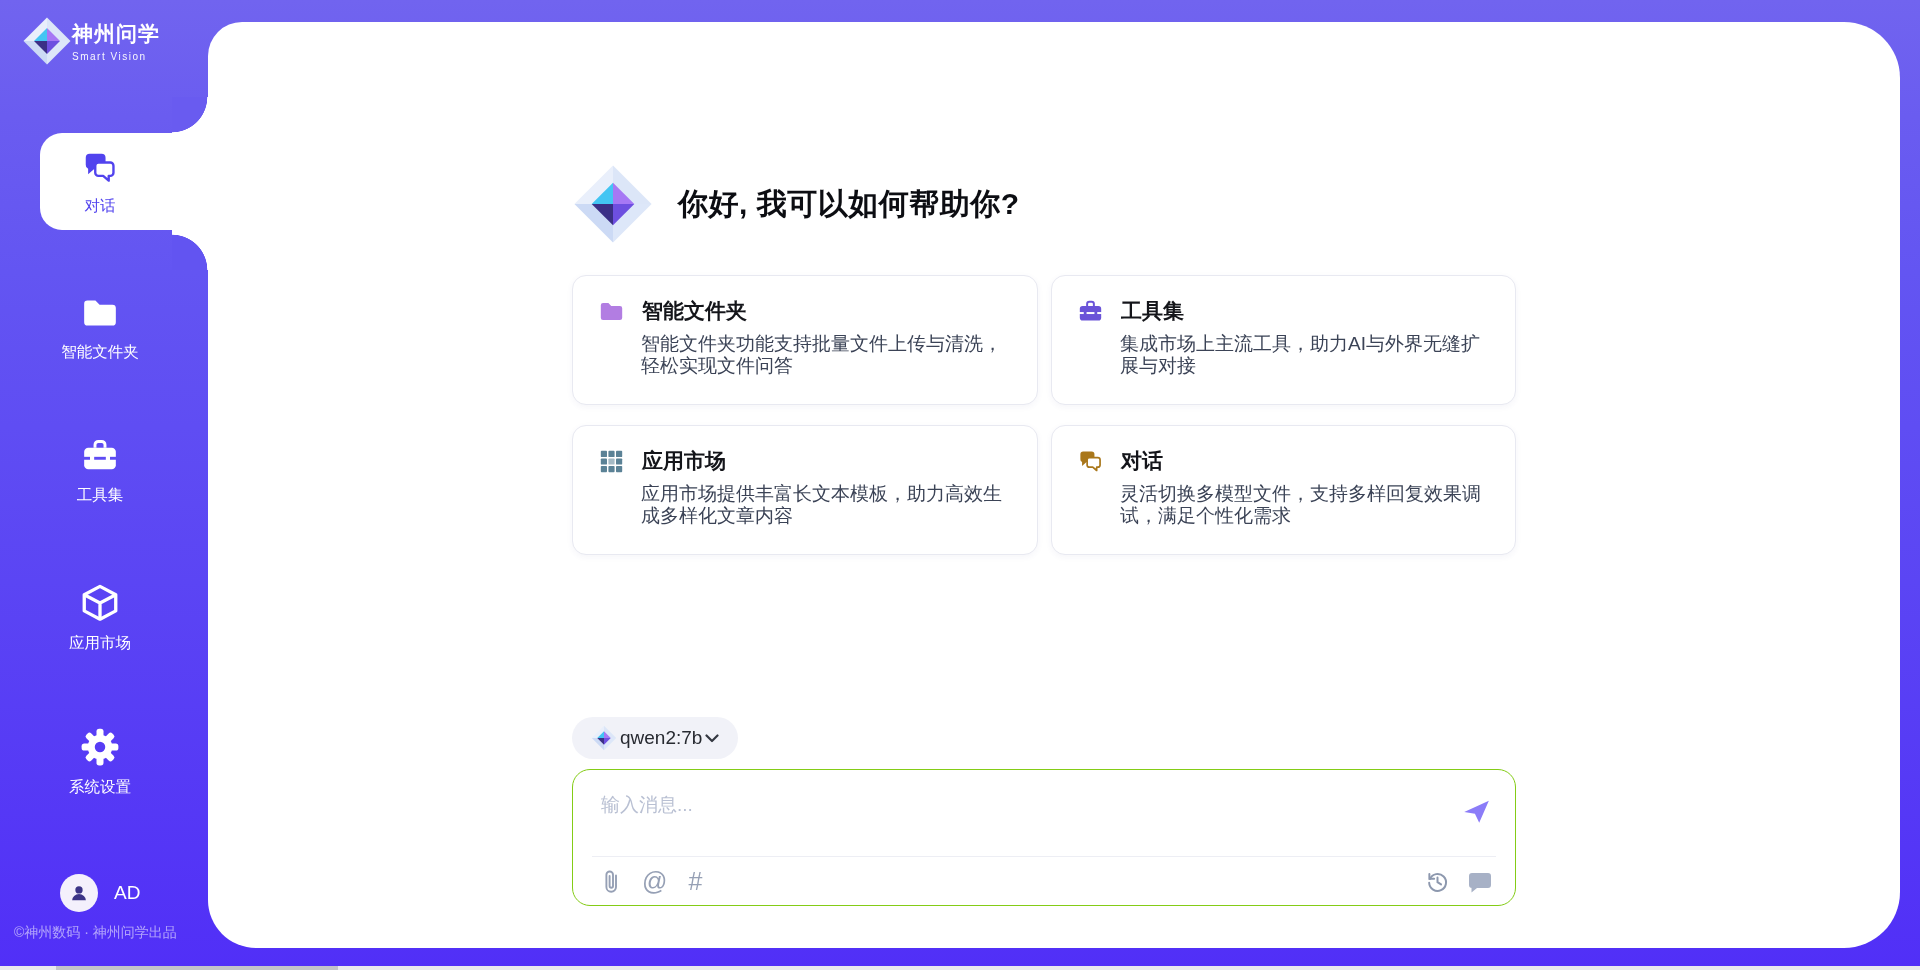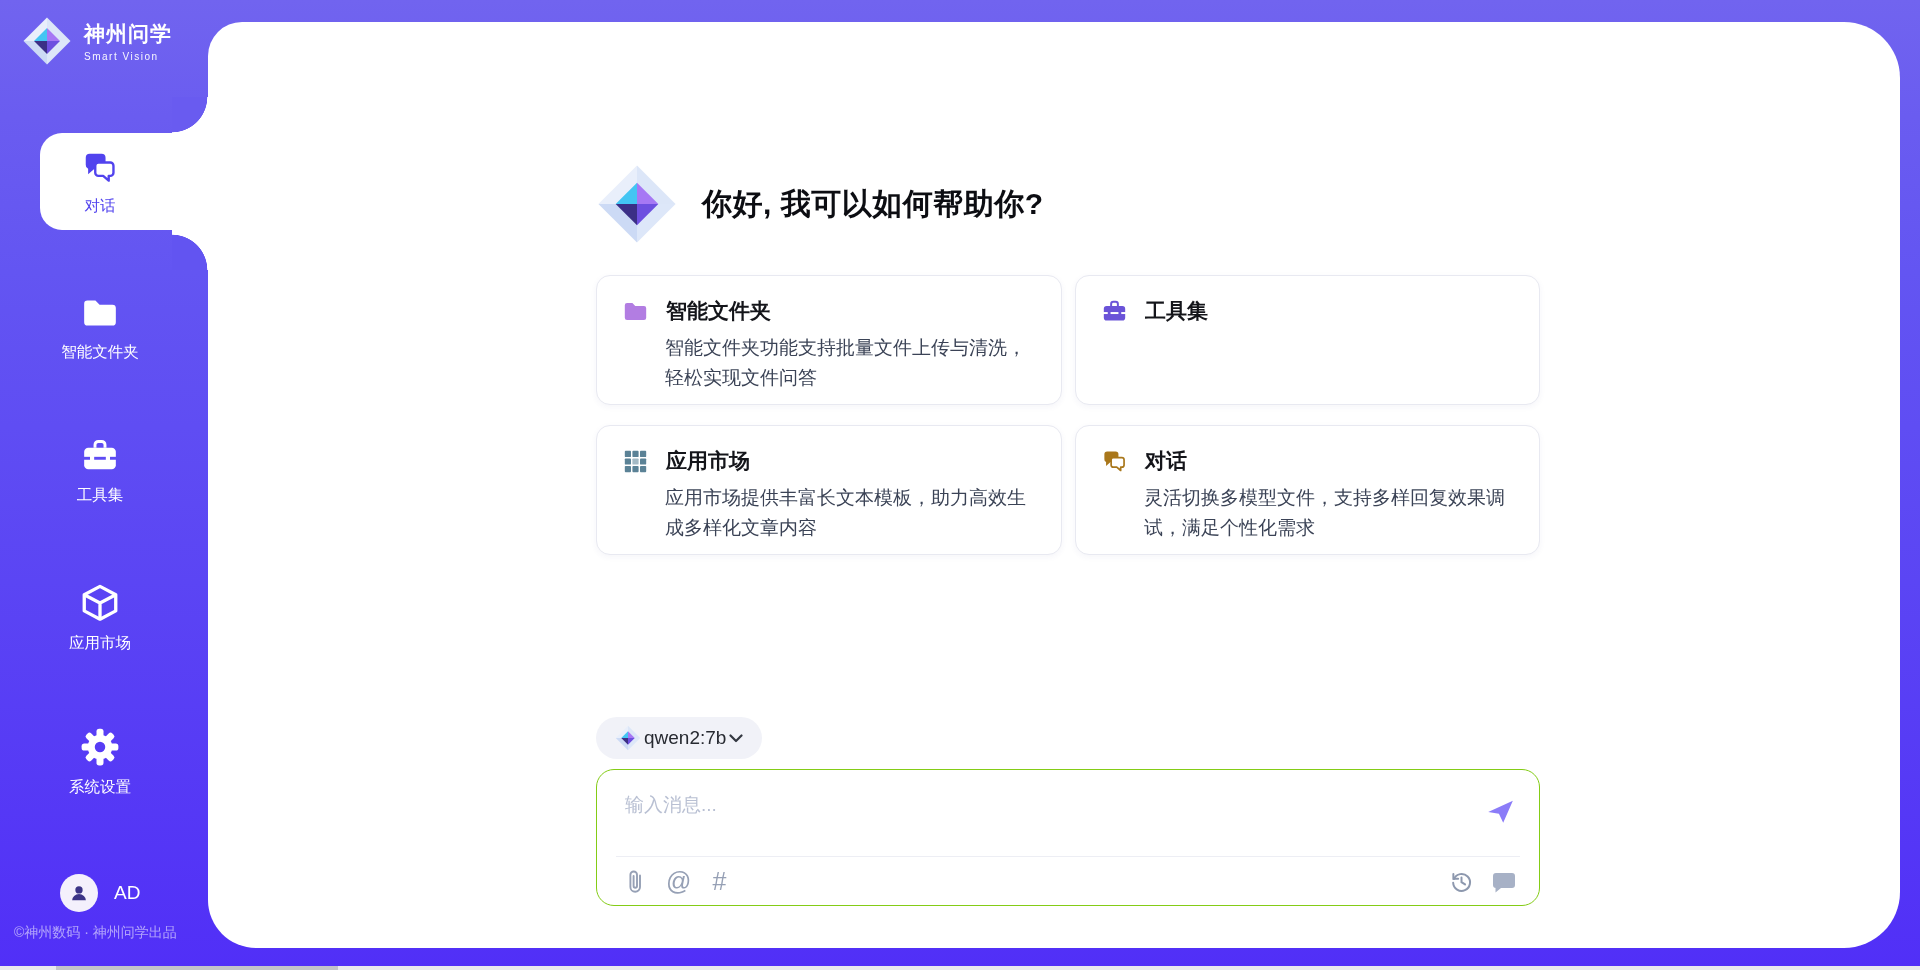--- a/index.html
+++ b/index.html
@@ -15,21 +15,21 @@
   .panel { position:absolute; left:208px; top:22px; right:20px; bottom:22px;
            background:#fff; border-radius:34px 56px 56px 48px; }
   .tab-bg { position:absolute; left:40px; top:133px; width:168px; height:97px;
             background:#fff; border-radius:22px 0 0 22px; }
   .fillet-top { position:absolute; left:172px; top:97px; width:36px; height:36px;
             background:radial-gradient(circle 36px at 0 0,#695bf0 0 35px,#fff 35.6px); }
   .fillet-bottom { position:absolute; left:172px; top:230px; width:36px; height:40px;
             background:radial-gradient(circle 36px at 0 100%,#6254f1 0 35px,#fff 35.6px); }
 
   
-  .brand { position:absolute; left:22px; top:16px; display:flex; align-items:center; gap:12px; }
+  .brand { position:absolute; left:22px; top:16px; display:flex; align-items:center; }
   .brand-txt { color:#fff; }
   .brand-title { font-size:21px; font-weight:700; letter-spacing:1px; }
   .brand-sub { font-size:10px; letter-spacing:1.5px; margin-top:3px; opacity:.95; }
   .prism-50 { width:50px; height:50px; }
   .prism-82 { width:82px; height:82px; }
   .prism-26 { width:26px; height:26px; }
 
   .nav-item { position:absolute; width:200px; display:flex; flex-direction:column;
               align-items:center; gap:9px; color:#fff; cursor:pointer; }
   .nav-item .lbl { font-size:15.5px; }
@@ -39,31 +39,31 @@
 
   .user-row { position:absolute; left:60px; top:874px; display:flex; align-items:center;
               gap:16px; cursor:pointer; }
   .avatar { width:38px; height:38px; border-radius:50%; background:#f4f0fc;
             display:flex; align-items:center; justify-content:center; }
   .user-name { color:#fff; font-size:19px; font-weight:500; }
   .side-footer { position:absolute; left:14px; top:924px; font-size:14px;
                  color:rgba(255,255,255,.55); }
 
   
-  .content { position:absolute; left:596px; top:0; width:944px; height:970px; }
+  .content { position:absolute; left:572px; top:0; width:944px; height:970px; }
   .greeting { position:absolute; top:163px; display:flex; align-items:center; gap:24px; }
   .greeting-text { font-size:30px; font-weight:700; color:#0c0d12; letter-spacing:.5px; }
 
   .cards { position:absolute; top:275px; display:grid;
            grid-template-columns:466px 465px; column-gap:13px; row-gap:20px; }
   .card { height:130px; background:#fff; border:1px solid #e8e9f1; border-radius:14px;
           padding:21px 26px 0 25px; box-shadow:0 2px 6px rgba(60,60,130,.05); cursor:pointer; }
   .card-head { display:flex; align-items:center; gap:17px; }
   .card-title { font-size:21px; font-weight:700; color:#14151a; }
-  .card-desc { margin:8px 0 0 43px; font-size:19px; line-height:30px; color:#3b4356; }
+  .card-desc { margin:8px 0 0 43px; font-size:19px; line-height:22px; color:#3b4356; }
 
   .model-pill { position:absolute; top:717px; display:inline-flex; align-items:center;
                 gap:3px; height:42px; padding:0 19px; background:#f1f2f8;
                 border-radius:21px; cursor:pointer; border:none; }
   .model-label { font-size:19px; color:#272a31; font-weight:500; }
 
   .composer { position:absolute; top:769px; width:944px; height:137px; background:#fff;
               border:1px solid #84cc16; border-radius:18px; }
   .composer textarea { position:absolute; left:0; top:0; width:860px; height:62px;
               padding:22px 0 0 28px; border:none; outline:none; resize:none;
@@ -225,20 +225,21 @@
             <rect x="31" y="22.5" width="5" height="9" rx="1.5" fill="#fff"></rect>
           </mask>
             </defs>
           <path d="M18 14 v-3.5 a4 4 0 0 1 4 -4 h4 a4 4 0 0 1 4 4 V14" fill="none" stroke-width="3.5" stroke="#6a53d8"></path>
           <g fill="#6a53d8">
               <rect width="48" height="48" mask="url(#tbc)"></rect>
             </g>
         </svg>
         <span class="card-title">工具集</span>
       </div>
+      <div class="card-desc">集成市场上主流工具，助力AI与外界无缝扩展与对接</div>
     </div>
 
     <div class="card">
       <div class="card-head">
         <svg width="27" height="27" viewBox="0 0 48 48">
           <g fill="#5b8296">
             <rect x="5" y="5" width="11" height="11" rx="1.5"></rect>
             <rect x="18.5" y="5" width="11" height="11" rx="1.5"></rect>
             <rect x="32" y="5" width="11" height="11" rx="1.5"></rect>
             <rect x="5" y="18.5" width="11" height="11" rx="1.5"></rect>

